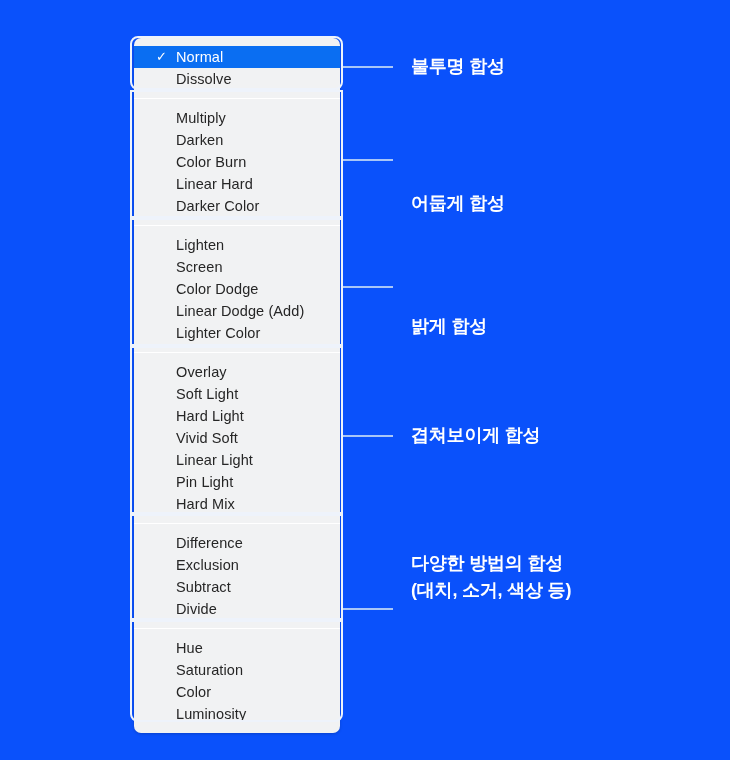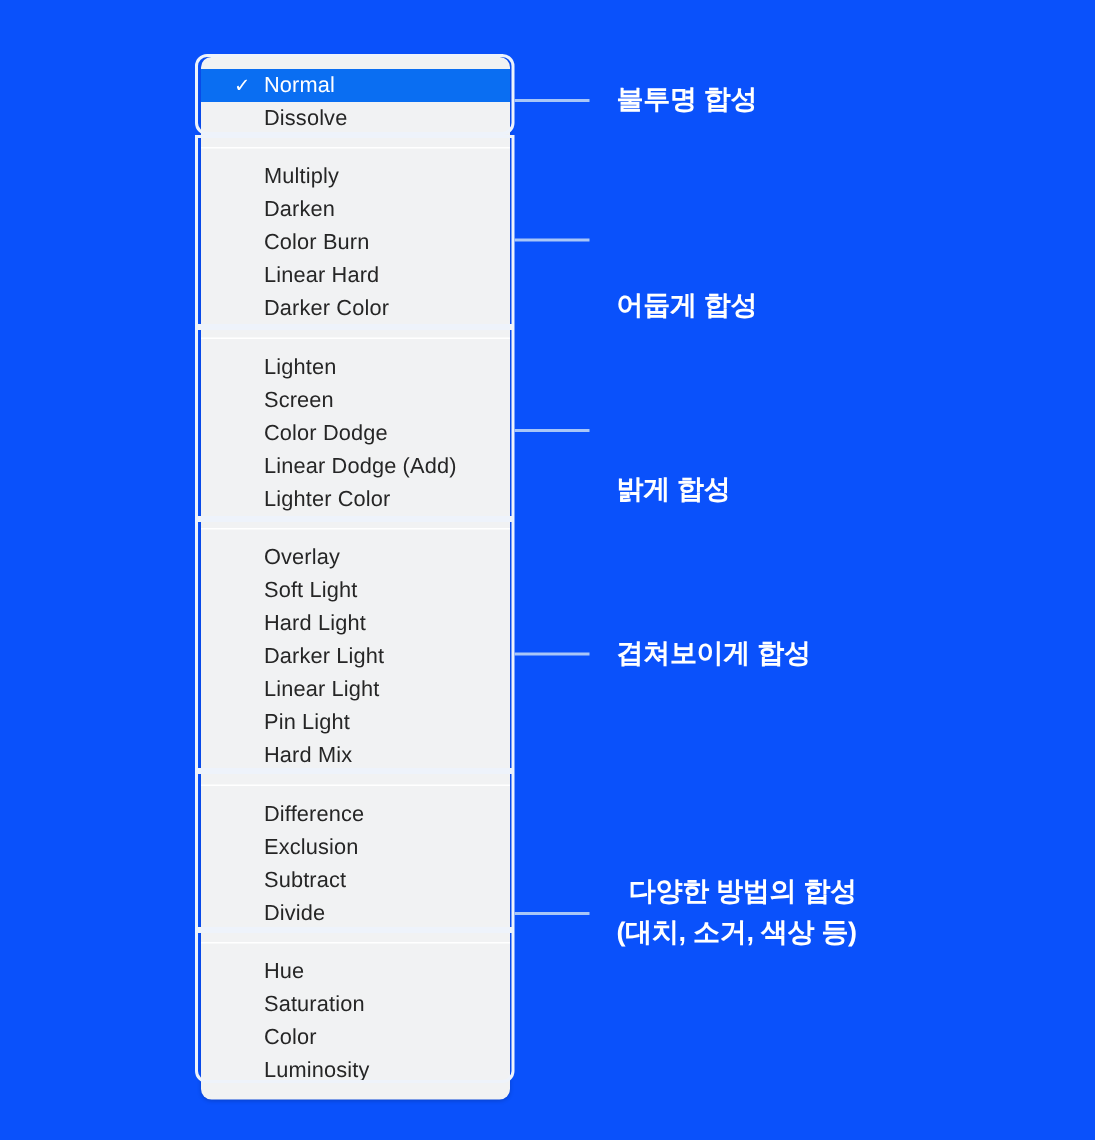--- a/index.html
+++ b/index.html
@@ -122,21 +122,21 @@
       <div class="menu-item"><span>Linear Dodge (Add)</span></div>
       <div class="menu-item"><span>Lighter Color</span></div>
       <div class="group-pad-bot"></div>
     </div>
     <div class="group-sep"></div>
     <div class="menu-group">
       <div class="group-pad-top"></div>
       <div class="menu-item"><span>Overlay</span></div>
       <div class="menu-item"><span>Soft Light</span></div>
       <div class="menu-item"><span>Hard Light</span></div>
-      <div class="menu-item"><span>Darker Light</span></div>
+      <div class="menu-item"><span>Vivid Soft</span></div>
       <div class="menu-item"><span>Linear Light</span></div>
       <div class="menu-item"><span>Pin Light</span></div>
       <div class="menu-item"><span>Hard Mix</span></div>
       <div class="group-pad-bot"></div>
     </div>
     <div class="group-sep"></div>
     <div class="menu-group">
       <div class="group-pad-top"></div>
       <div class="menu-item"><span>Difference</span></div>
       <div class="menu-item"><span>Exclusion</span></div>
@@ -165,14 +165,14 @@
 <div class="connector" style="left:343px; top:66px;  width:50px;"></div>
 <div class="connector" style="left:343px; top:159px; width:50px;"></div>
 <div class="connector" style="left:343px; top:286px; width:50px;"></div>
 <div class="connector" style="left:343px; top:435px; width:50px;"></div>
 <div class="connector" style="left:343px; top:608px; width:50px;"></div>
 
 <div class="anno" style="left:411px; top:53px;">불투명 합성</div>
 <div class="anno" style="left:411px; top:146px;margin-top:44px;">어둡게 합성</div>
 <div class="anno" style="left:411px; top:273px;margin-top:40px;">밝게 합성</div>
 <div class="anno" style="left:411px; top:422px;">겹쳐보이게 합성</div>
-<div class="anno" style="left:411px; top:581px;text-align:right;">다양한 방법의 합성
+<div class="anno" style="left:411px; top:550px;">다양한 방법의 합성
 (대치, 소거, 색상 등)</div>
 
 </body></html>

